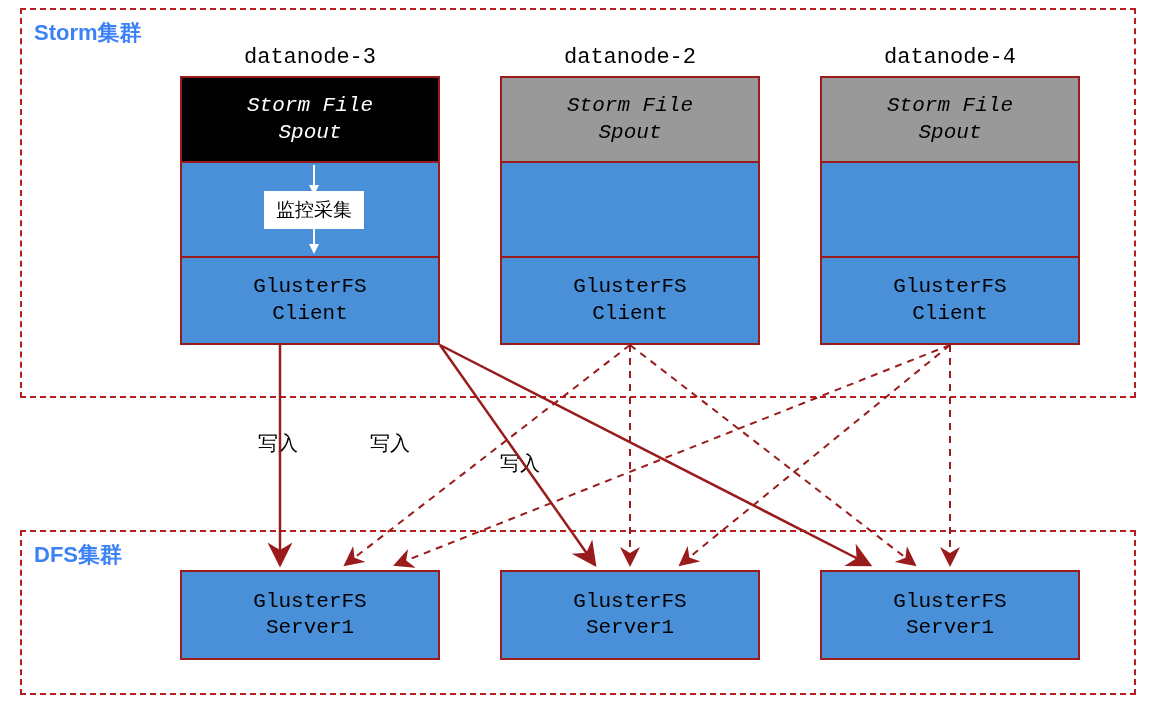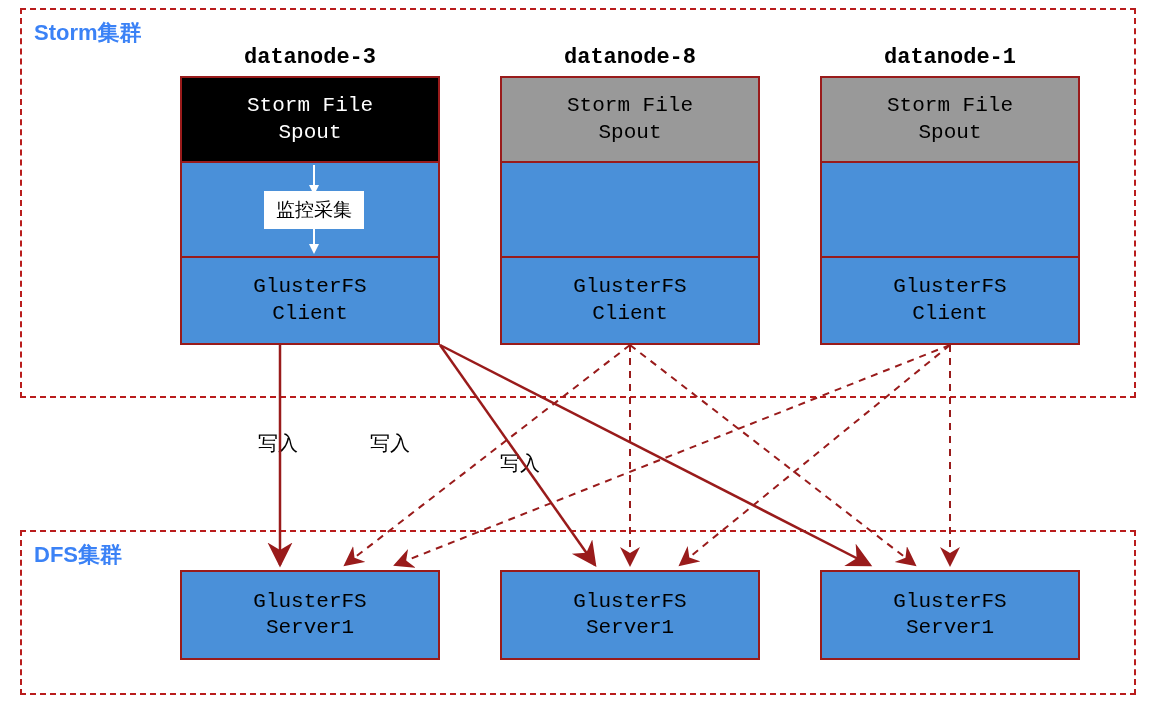--- a/index.html
+++ b/index.html
@@ -23,40 +23,41 @@
       font-size: 22px;
       font-weight: 600;
       color: #3b82f6;
     }
     .node-group {
       position: absolute;
     }
     .node-title {
       text-align: center;
       font-size: 22px;
-      font-weight: 700;
+      font-weight: 400;
       font-family: "Courier New", monospace;
       margin-bottom: 6px;
     }
     .node-box {
       border: 2px solid #991b1b;
       background: #4a90d9;
       display: flex;
       flex-direction: column;
     }
     .spout-box {
       height: 85px;
       display: flex;
       align-items: center;
       justify-content: center;
       font-family: "Courier New", monospace;
       font-size: 21px;
       line-height: 1.25;
       text-align: center;
       border-bottom: 2px solid #991b1b;
+      font-style: italic;
     }
     .spout-active { background: #000; color: #fff; }
     .spout-inactive { background: #999; color: #000; }
     .mid-box {
       height: 95px;
       background: #4a90d9;
       border-bottom: 2px solid #991b1b;
       display: flex;
       flex-direction: column;
       align-items: center;
@@ -140,36 +141,36 @@
         </svg>
     </div>
     <div class="client-box">
         <span style="white-space:pre-line;">GlusterFS
 Client</span>
       </div>
   </div>
 </div>
 
 <div class="node-group" style="left:500px; top:45px; width:260px;">
-  <div class="node-title">datanode-8</div>
+  <div class="node-title">datanode-2</div>
   <div class="node-box">
     <div class="spout-box spout-inactive">
         <span style="white-space:pre-line;">Storm File
 Spout</span>
       </div>
     <div class="mid-box"></div>
     <div class="client-box">
         <span style="white-space:pre-line;">GlusterFS
 Client</span>
       </div>
   </div>
 </div>
 
 <div class="node-group" style="left:820px; top:45px; width:260px;">
-  <div class="node-title">datanode-1</div>
+  <div class="node-title">datanode-4</div>
   <div class="node-box">
     <div class="spout-box spout-inactive">
         <span style="white-space:pre-line;">Storm File
 Spout</span>
       </div>
     <div class="mid-box"></div>
     <div class="client-box">
         <span style="white-space:pre-line;">GlusterFS
 Client</span>
       </div>

